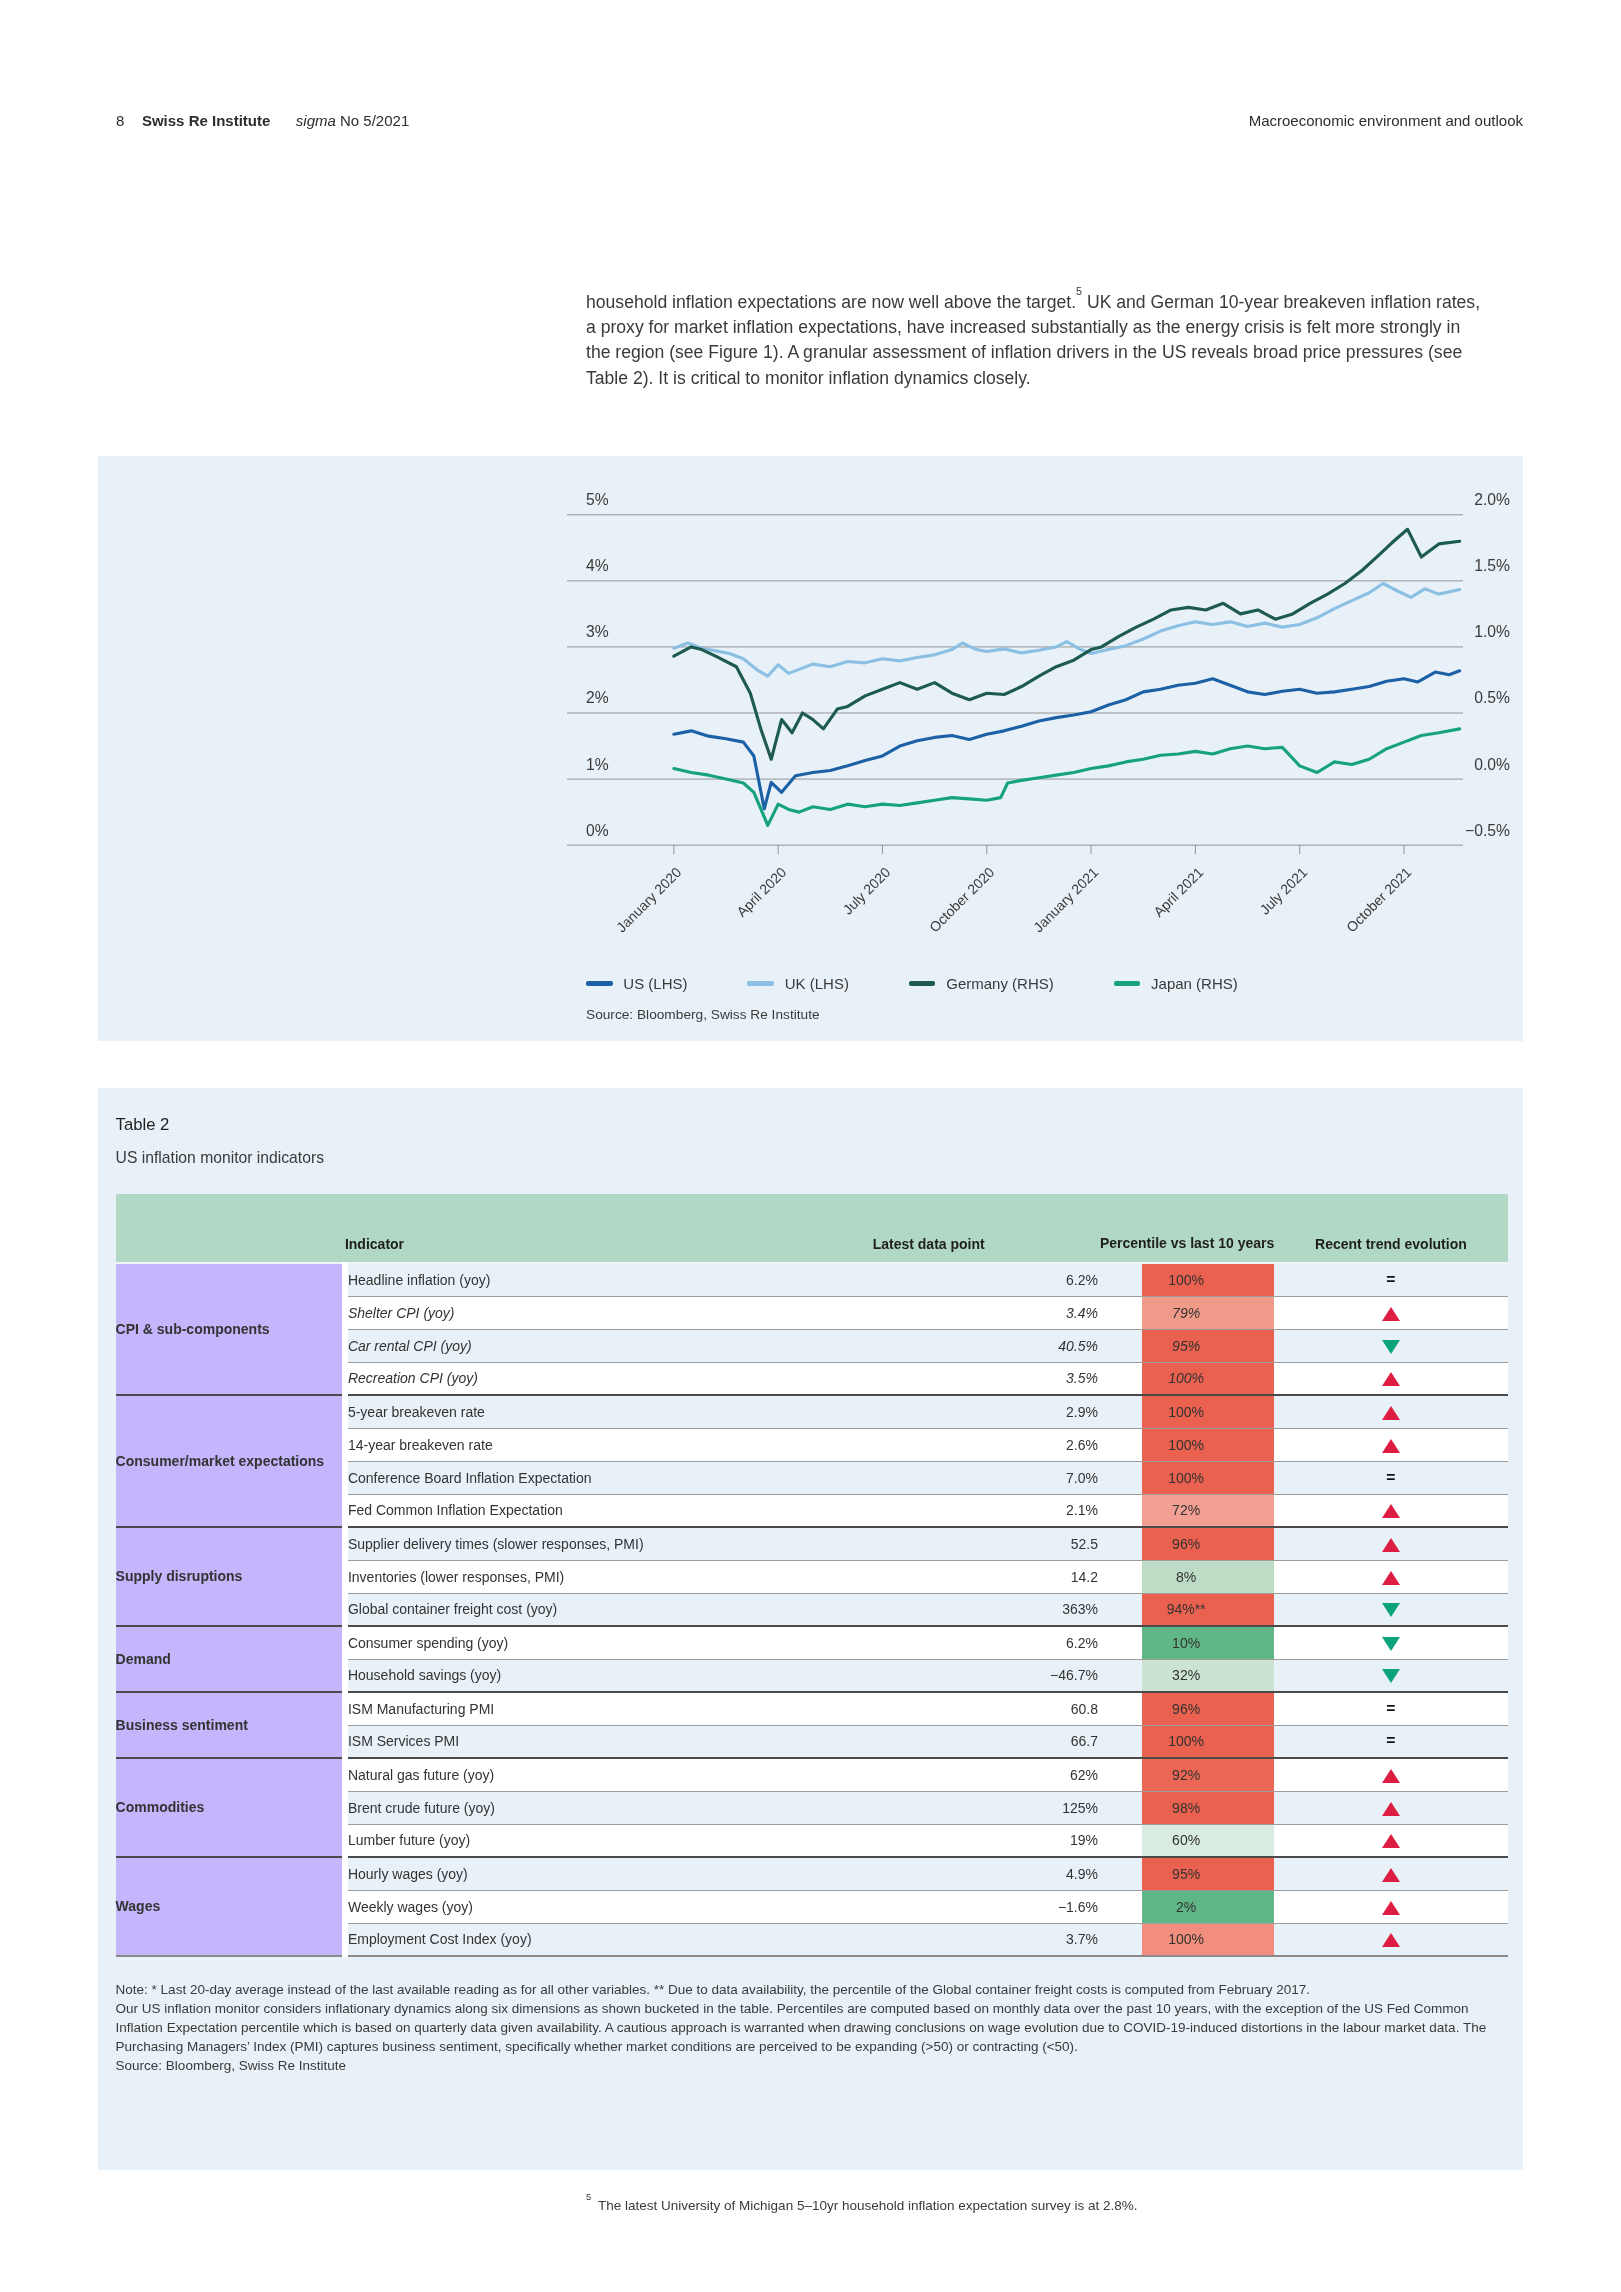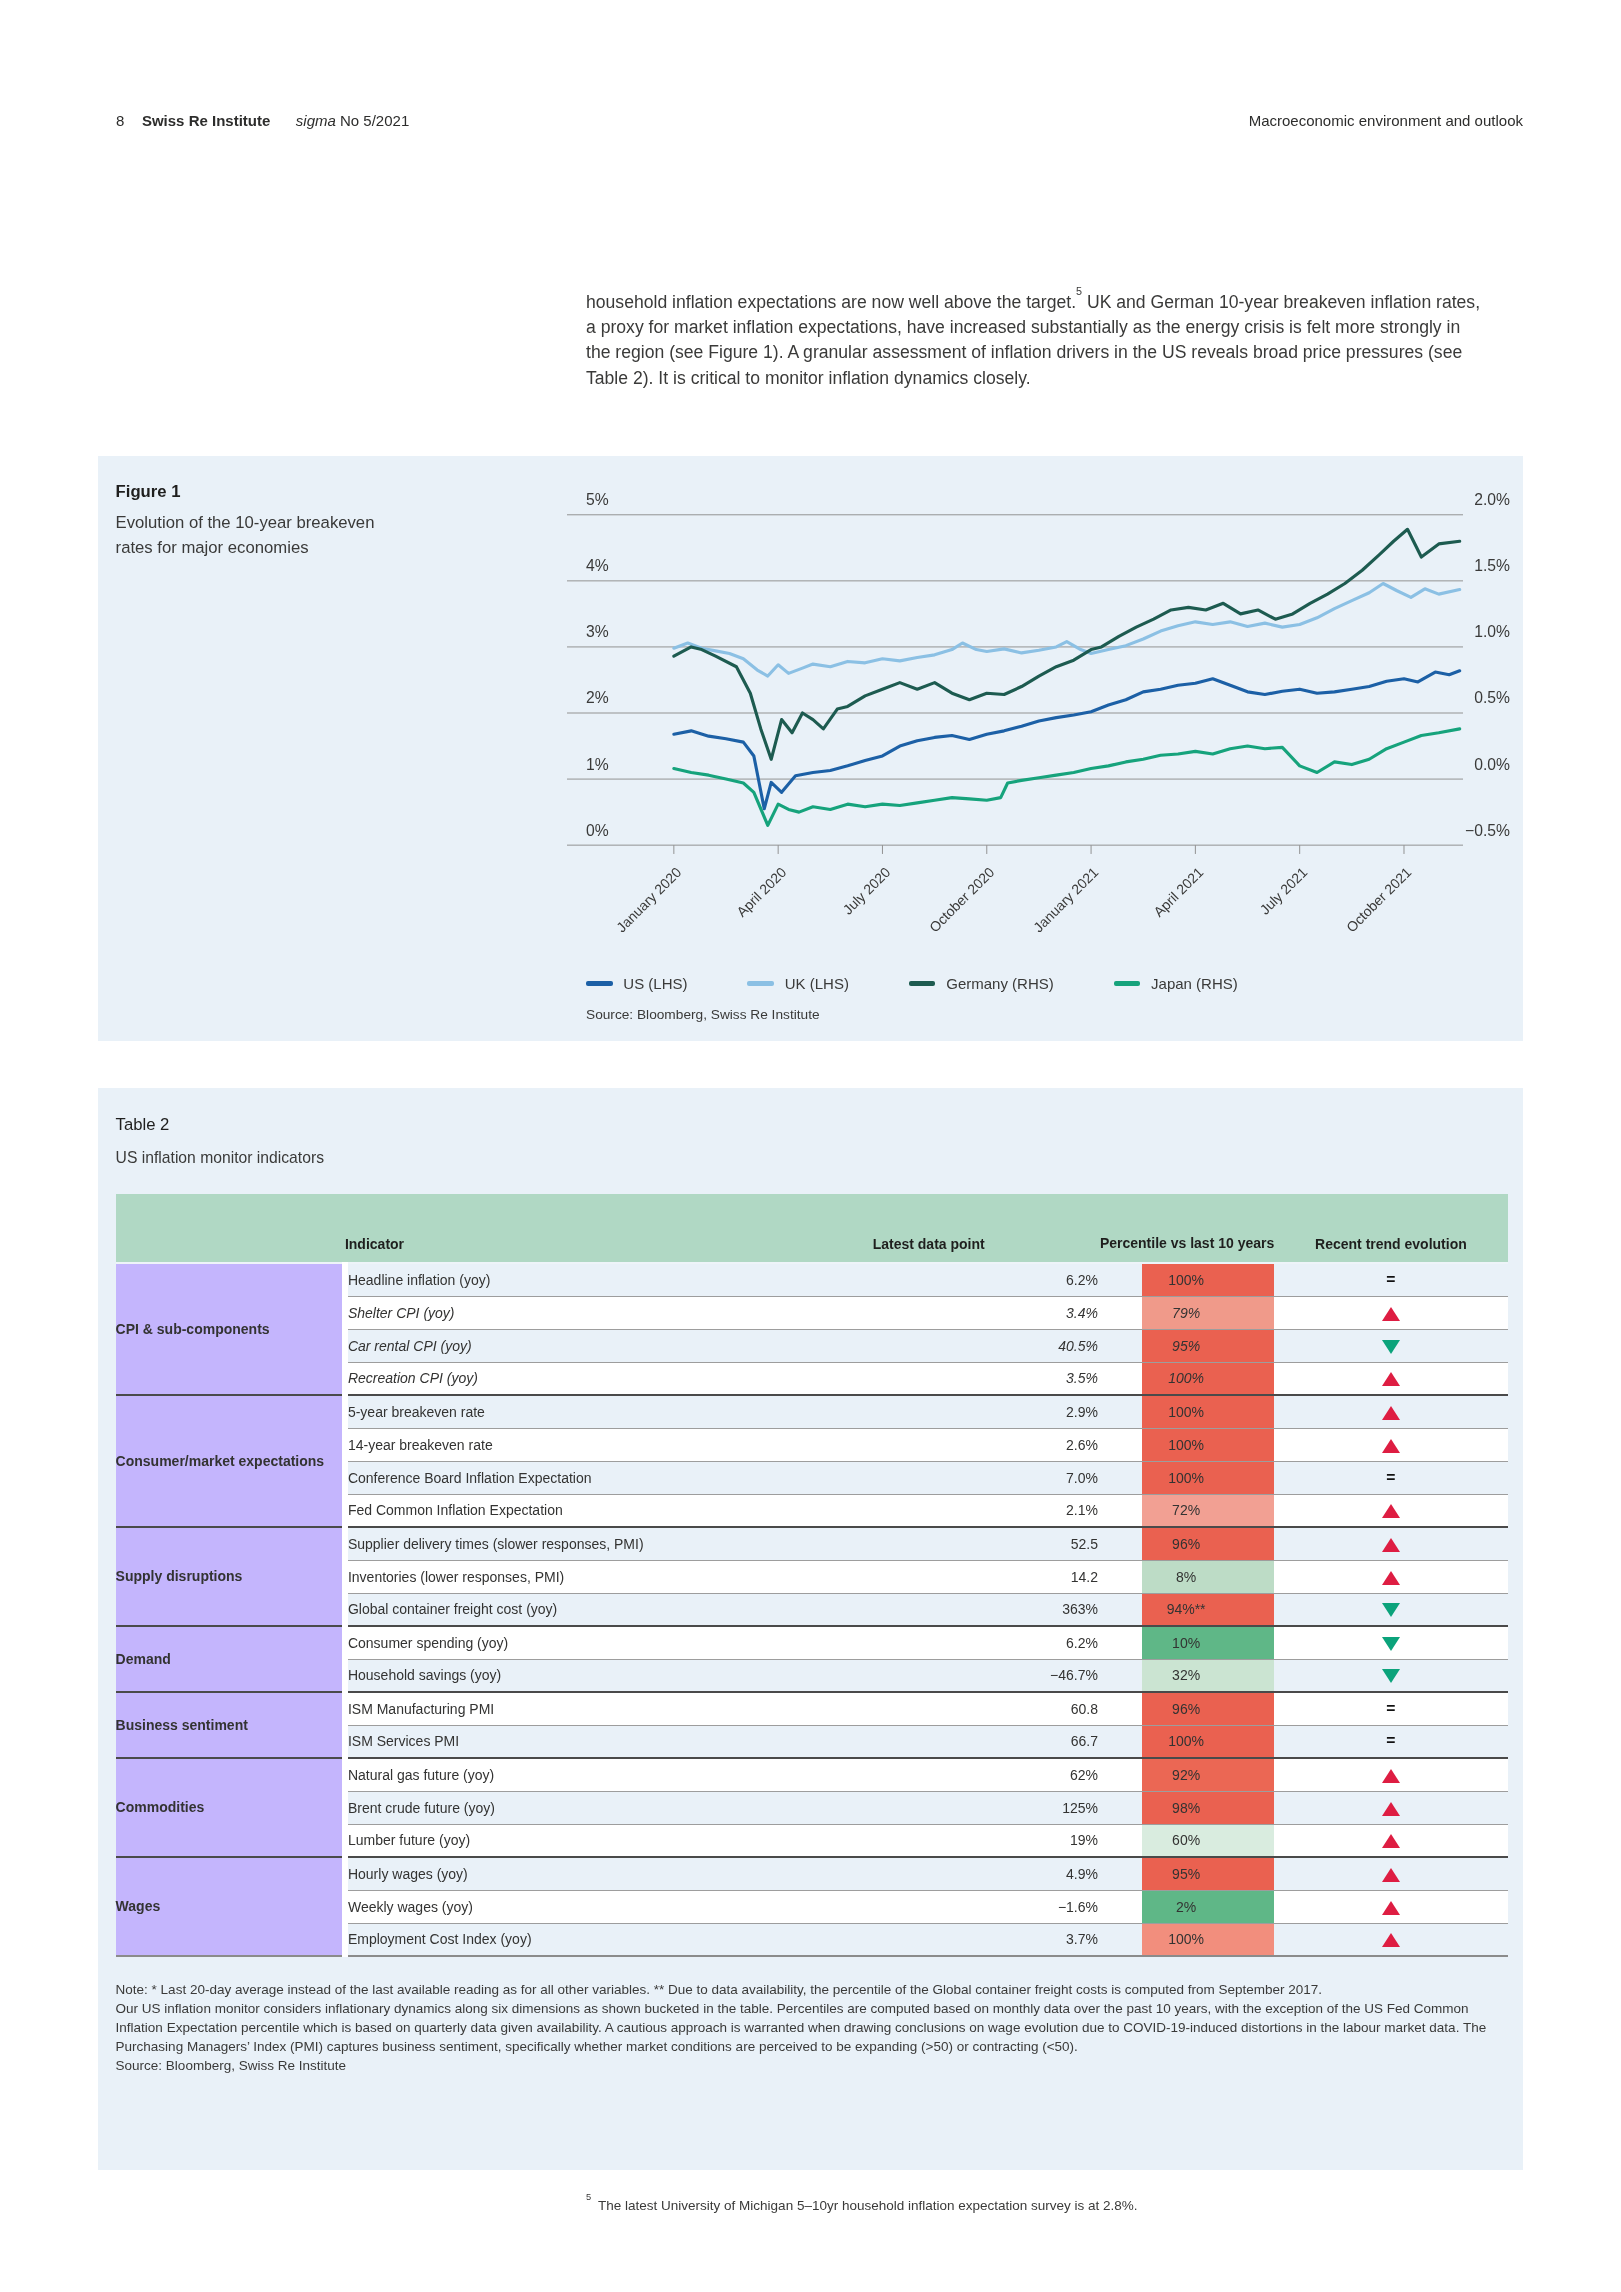--- a/index.html
+++ b/index.html
@@ -82,24 +82,20 @@
       <span class="ph-num">8</span>
       <span class="ph-brand">Swiss Re Institute</span>
       <span class="ph-ed"><i>sigma</i> <span>No 5/2021</span></span>
     </div>
     <div class="ph-right">Macroeconomic environment and outlook</div>
   </div>
 
   <p class="intro"><span>household inflation expectations are now well above the target.</span><sup>5</sup><span> UK and German 10-year breakeven inflation rates, a proxy for market inflation expectations, have increased substantially as the energy crisis is felt more strongly in the region (see Figure 1). A granular assessment of inflation drivers in the US reveals broad price pressures (see Table 2). It is critical to monitor inflation dynamics closely.</span></p>
 
   <section class="panel figure-panel" id="figure-panel">
-    <div class="fig-cap">
-      <div class="fig-label">Figure 1</div>
-      <div class="fig-title">Evolution of the 10-year breakeven rates for major economies</div>
-    </div>
 
     <div class="legend" id="legend">
         <span class="item">
           <span class="swatch" style="background: rgb(28, 96, 166);"></span>
           <span>US (LHS)</span>
         </span>
         <span class="item">
           <span class="swatch" style="background: rgb(139, 192, 228);"></span>
           <span>UK (LHS)</span>
         </span>
@@ -305,21 +301,21 @@
           </tr>
           <tr class="odd">
             <td class="data ind">Employment Cost Index (yoy)</td>
             <td class="data num">3.7%</td>
             <td class="data pct" style="background-image: linear-gradient(to right, rgba(0, 0, 0, 0) 44px, rgb(242, 142, 125) 44px);">100%</td>
             <td class="data trd"><span class="tri-up"></span></td>
           </tr>
         </tbody>
     </table>
     <div class="tbl-note">
-      <div>Note: * Last 20-day average instead of the last available reading as for all other variables. ** Due to data availability, the percentile of the Global container freight costs is computed from September 2017.</div>
+      <div>Note: * Last 20-day average instead of the last available reading as for all other variables. ** Due to data availability, the percentile of the Global container freight costs is computed from February 2017.</div>
       <div>Our US inflation monitor considers inflationary dynamics along six dimensions as shown bucketed in the table. Percentiles are computed based on monthly data over the past 10 years, with the exception of the US Fed Common Inflation Expectation percentile which is based on quarterly data given availability. A cautious approach is warranted when drawing conclusions on wage evolution due to COVID-19-induced distortions in the labour market data. The Purchasing Managers’ Index (PMI) captures business sentiment, specifically whether market conditions are perceived to be expanding (&gt;50) or contracting (&lt;50).</div>
       <div>Source: Bloomberg, Swiss Re Institute</div>
     </div>
   </section>
 
   <div class="footnote">
     <sup>5</sup><span>The latest University of Michigan 5–10yr household inflation expectation survey is at 2.8%.</span>
   </div>
 
 </div>

